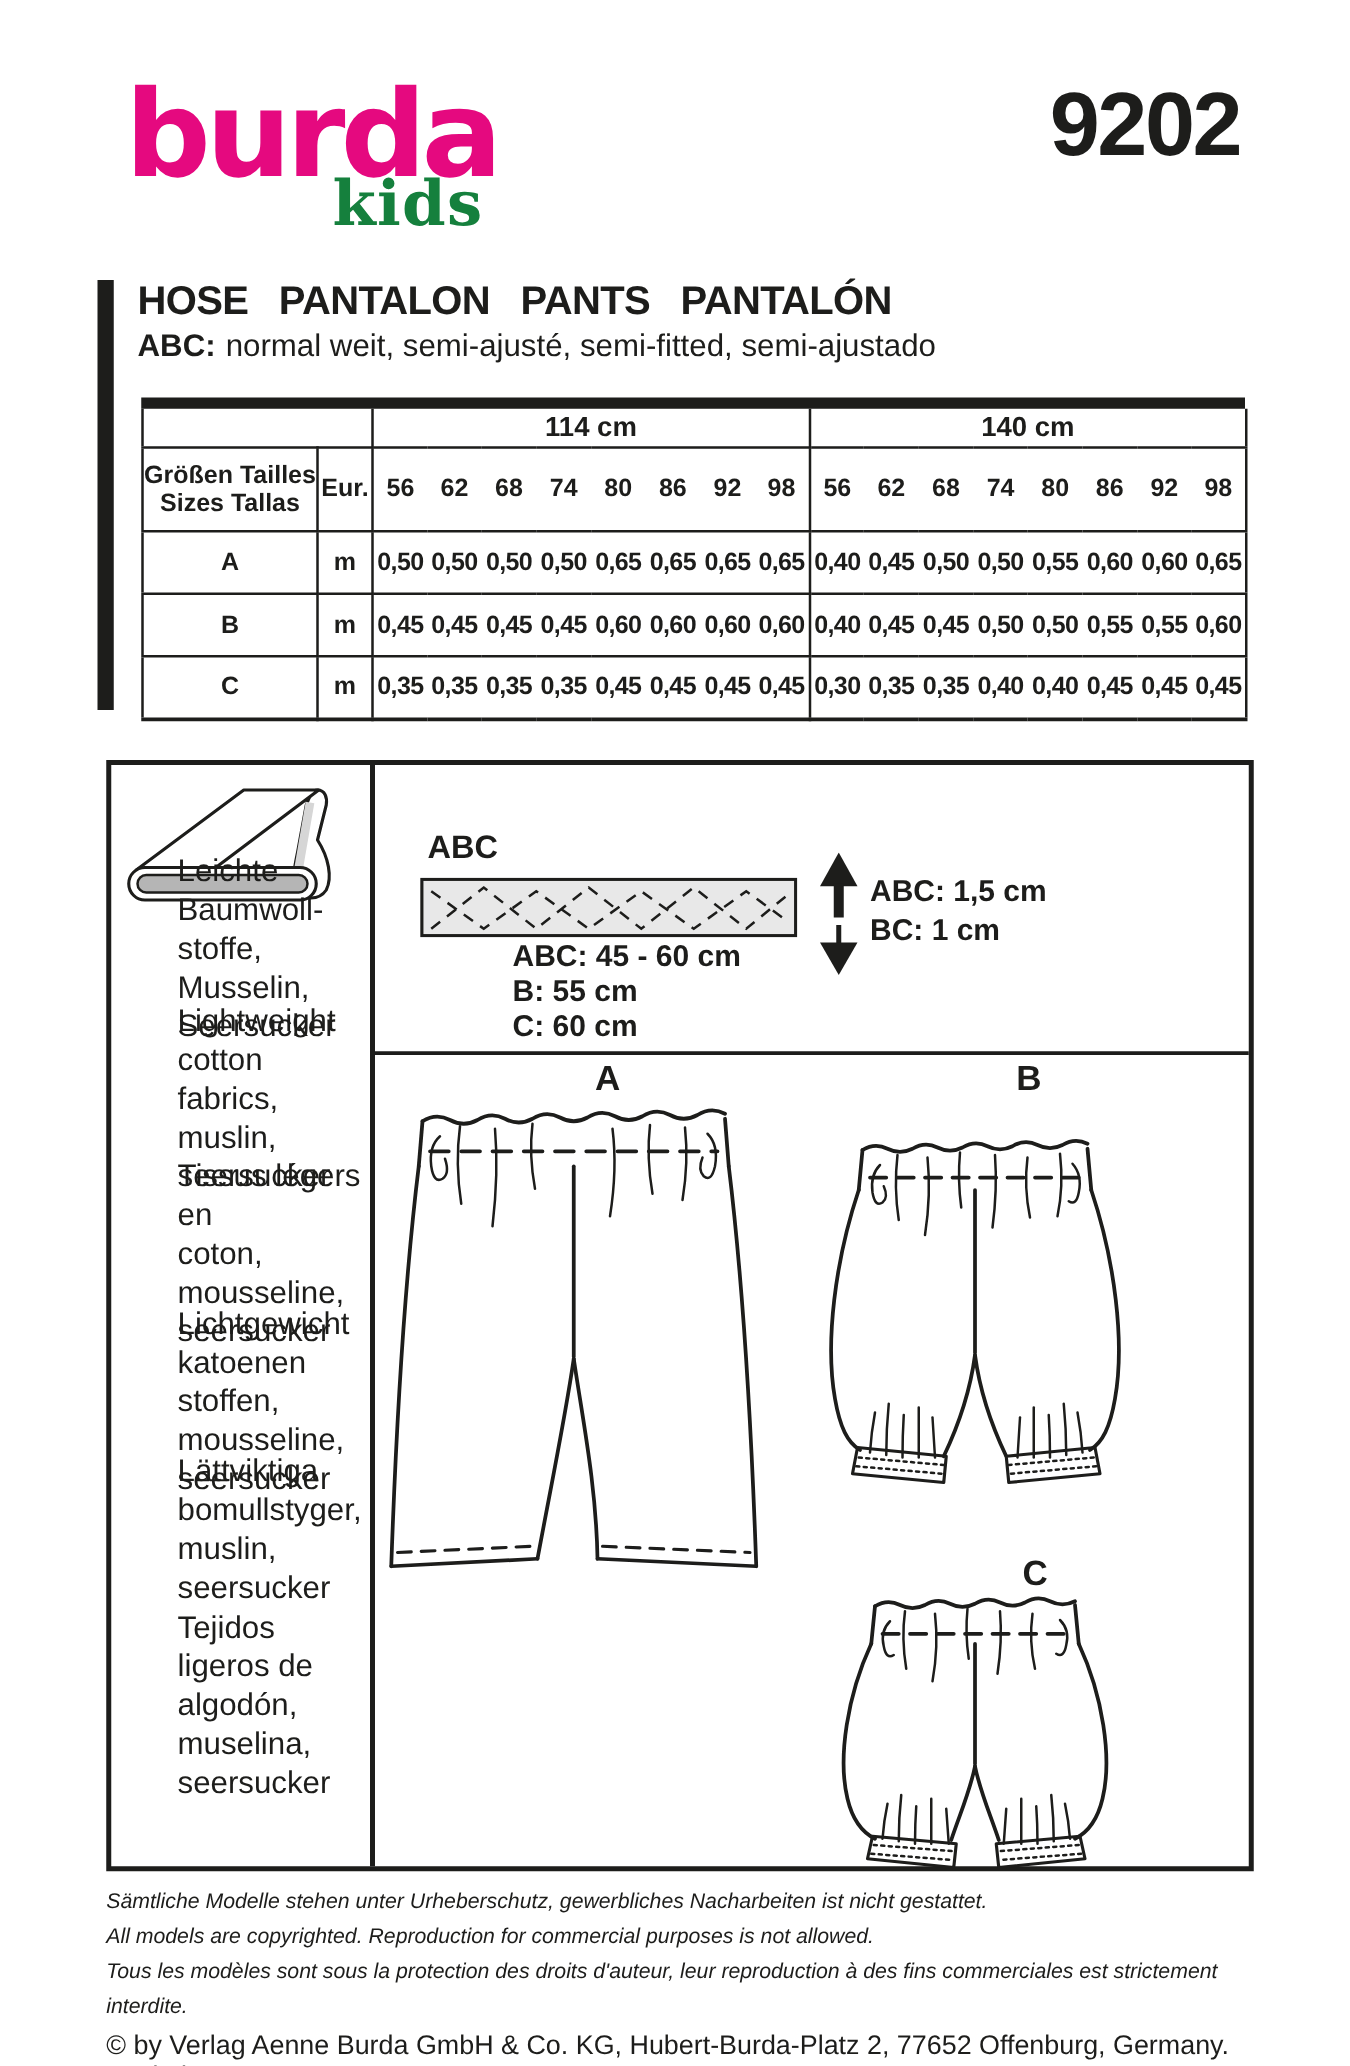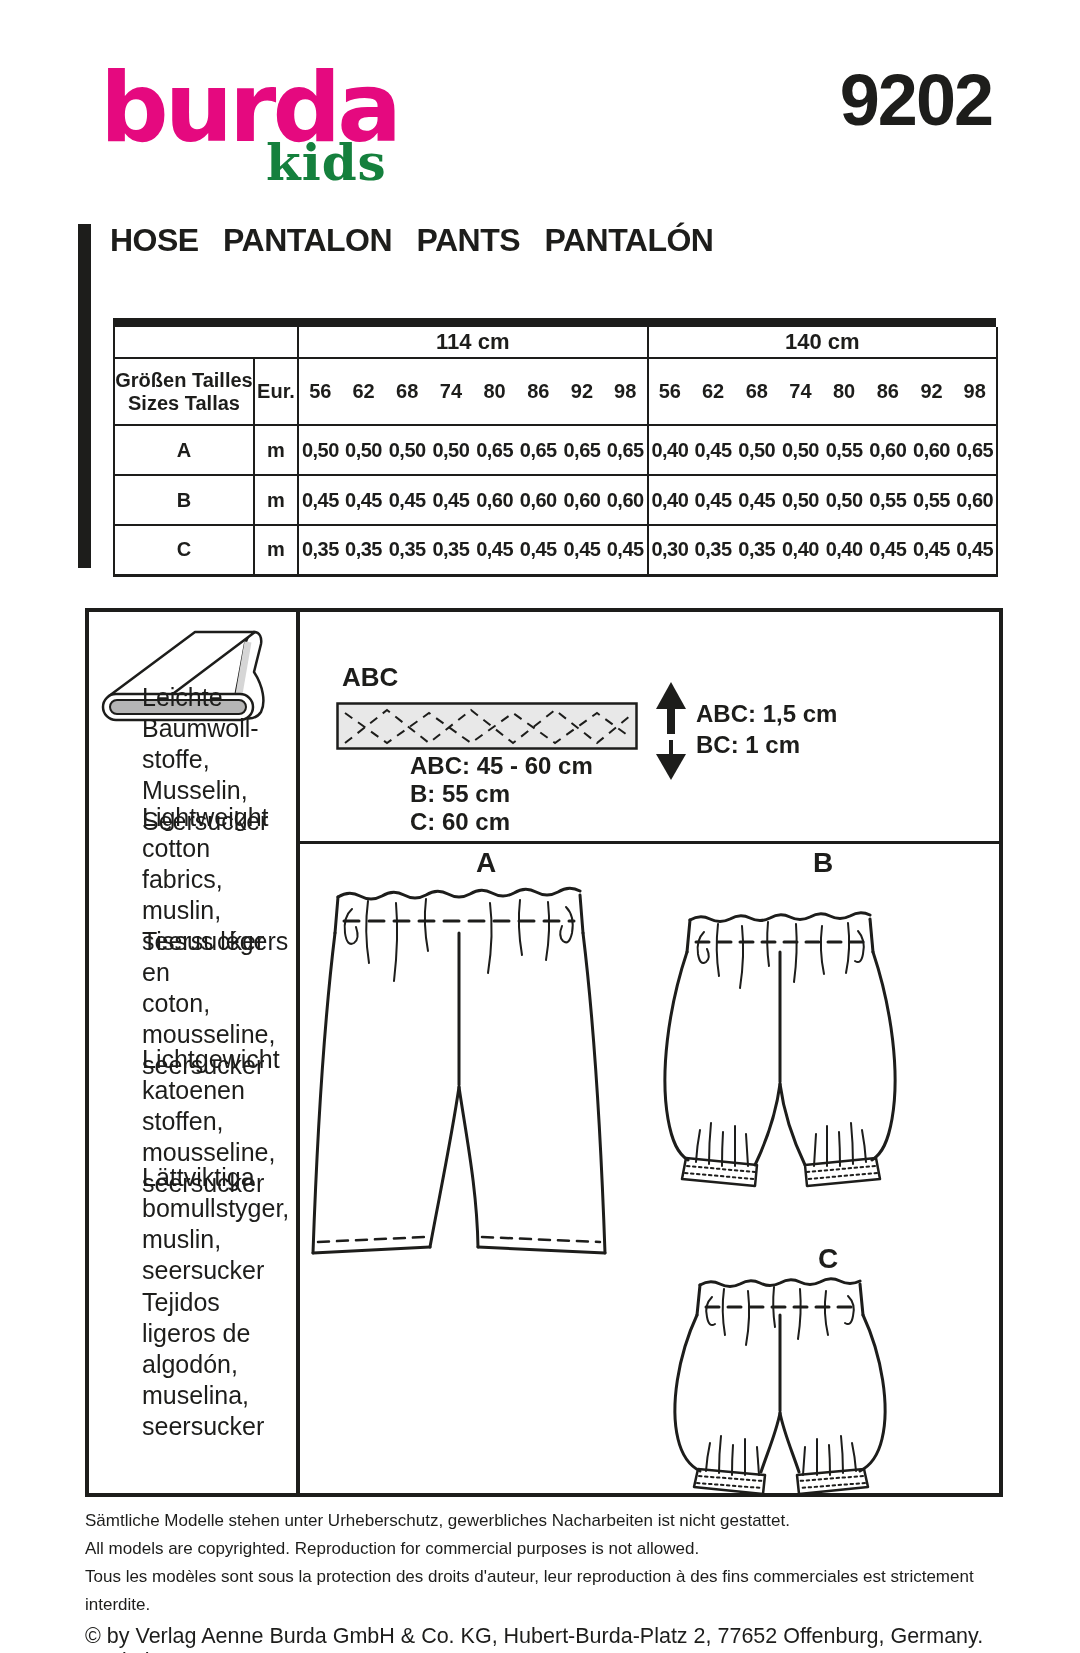--- a/index.html
+++ b/index.html
@@ -66,34 +66,37 @@
   .fig-label { font-size:28px; font-weight:bold; }
   .fl-a { left:176px; top:0px; }
   .fl-b { left:513px; top:0px; }
   .fl-c { left:518px; top:396px; }
   .fig-a { left:8px;   top:26px; }
   .fig-b { left:356px; top:57px; }
   .fig-c { left:364px; top:424px; }
 
   
   .footer { left:85px; top:1507px; width:920px; }
-  .footer .small { font-size:17px; line-height:1.65; }
+  .footer .small { font-size:17px; line-height:1.65;font-style:italic; }
   .footer .copy  { font-size:21.5px; margin-top:5px; }
 </style>
 </head>
 <body>
 
 <div class="page">
 
   <div class="abs logo-burda">burda</div>
   <div class="abs logo-kids">kids</div>
   <div class="abs pattern-number">9202</div>
 
   <div class="abs accent-bar"></div>
   <div class="abs main-title">HOSE PANTALON PANTS PANTALÓN</div>
+  <div class="abs sub-title">
+    <b>ABC:</b><span>normal weit, semi-ajusté, semi-fitted, semi-ajustado</span>
+  </div>
 
   <div class="abs table-wrap">
     <div class="table-topbar"></div>
     <table class="size-table">
       <colgroup>
         <col style="width:140px">
           <col style="width:44px">
         <col span="16" style="width:43.7px">
       </colgroup>
       <tbody>

